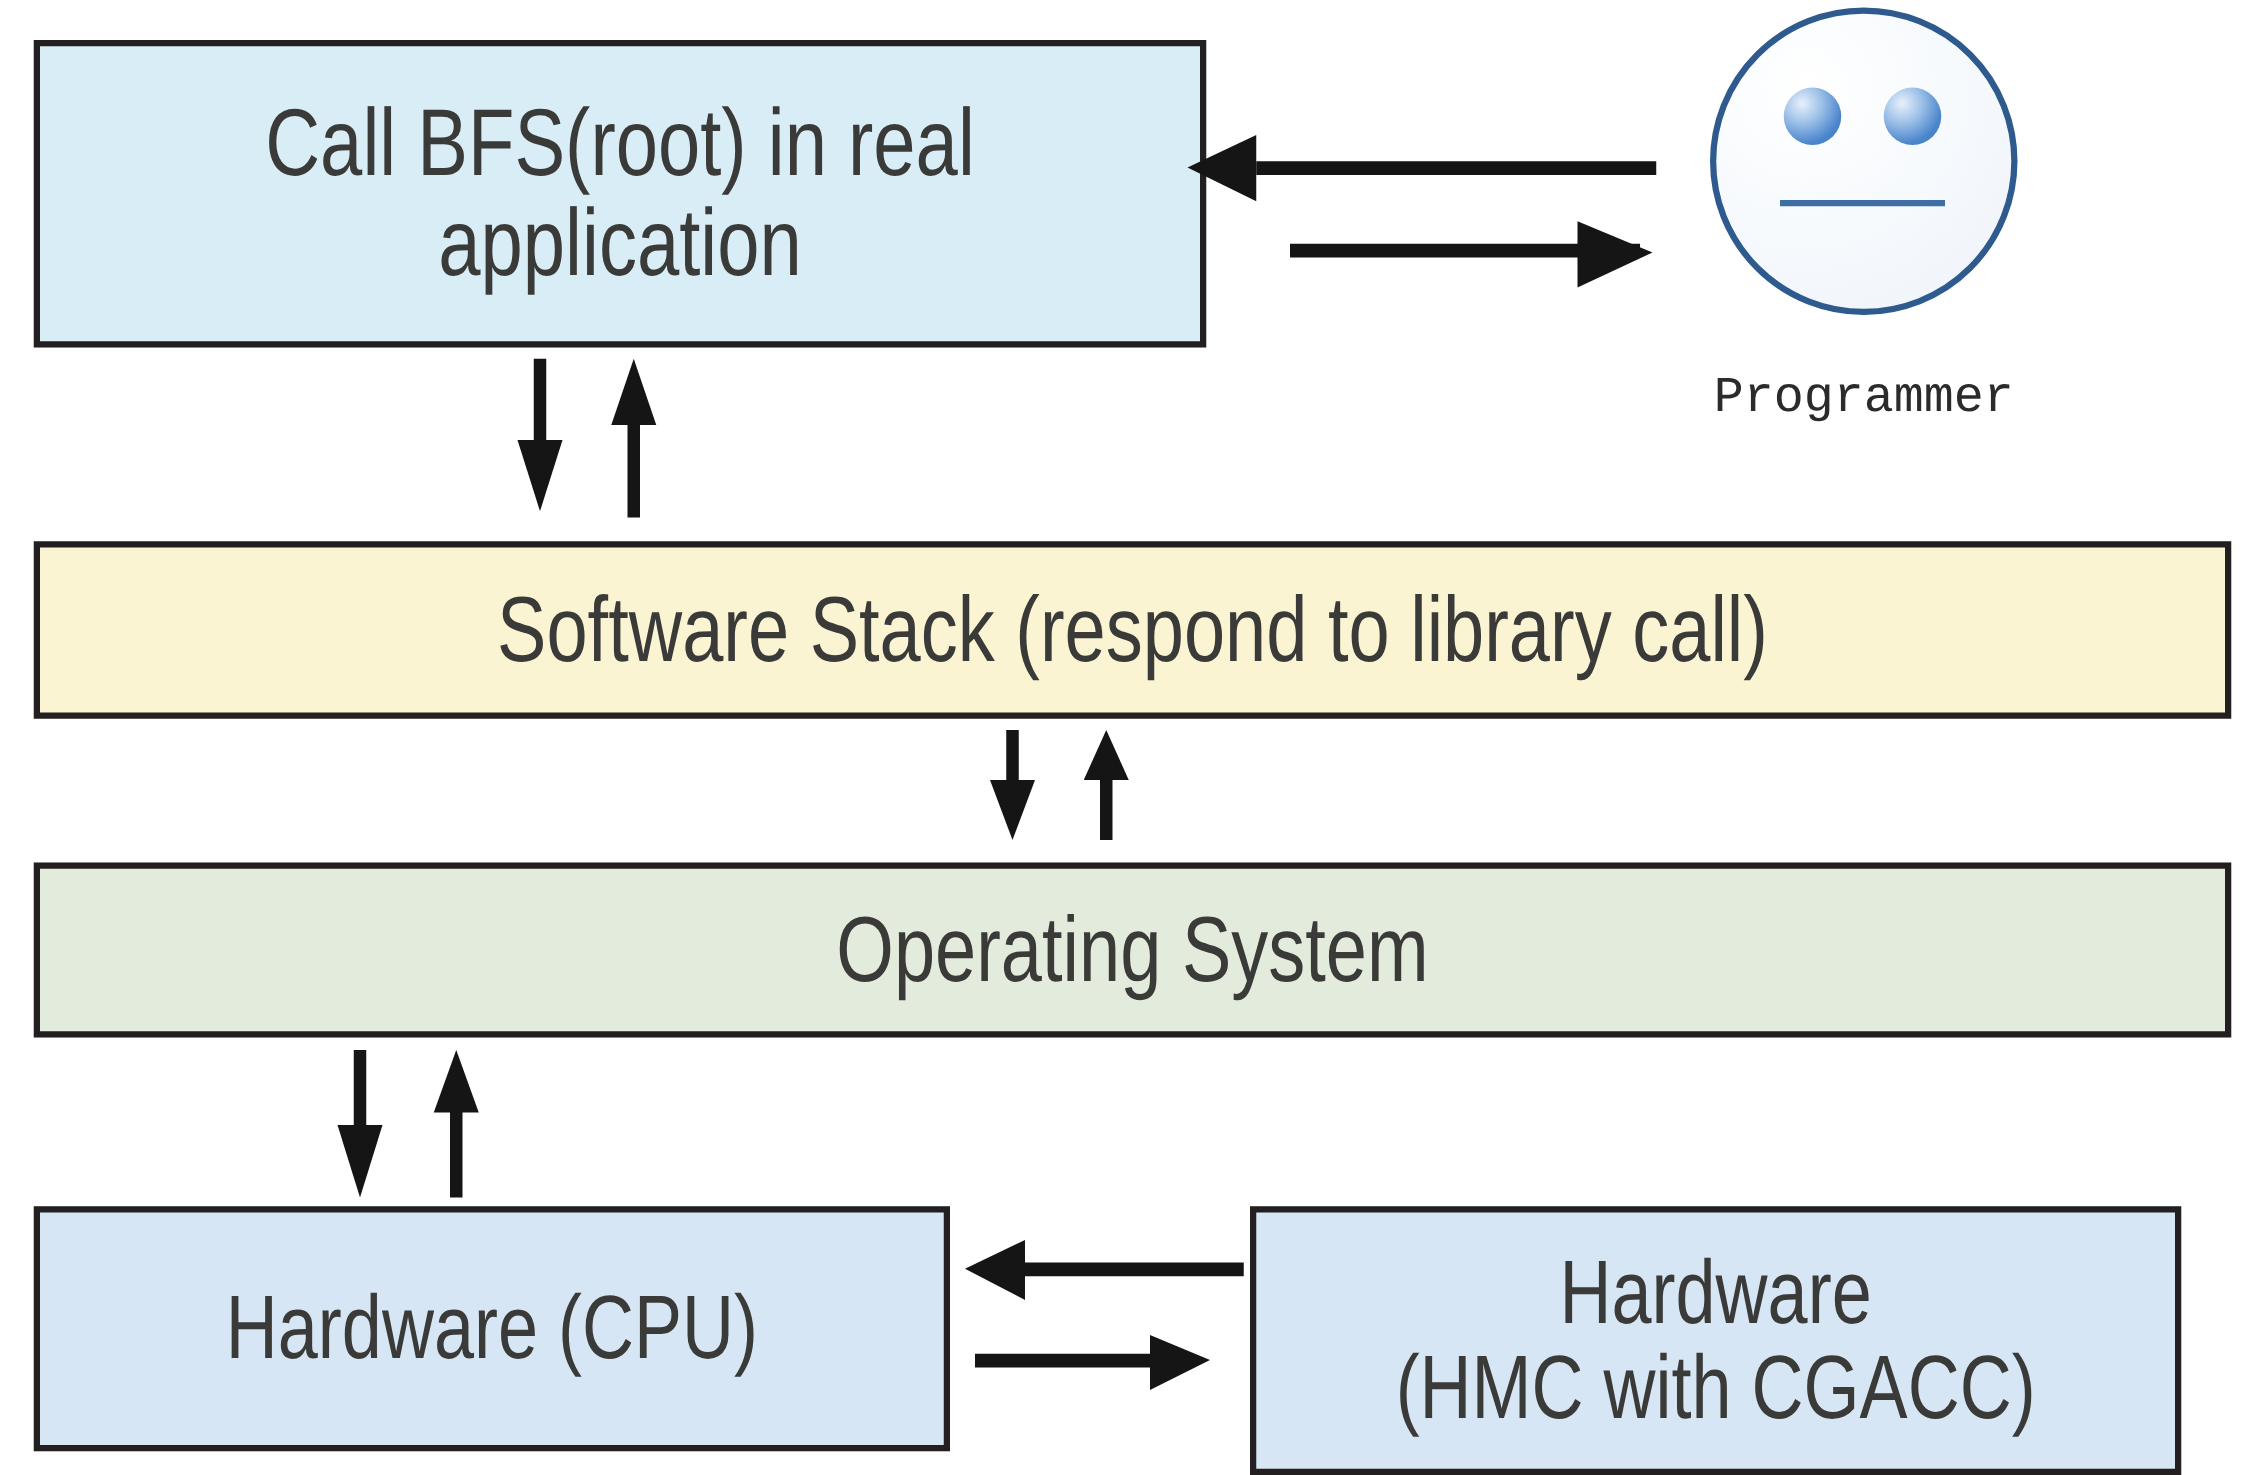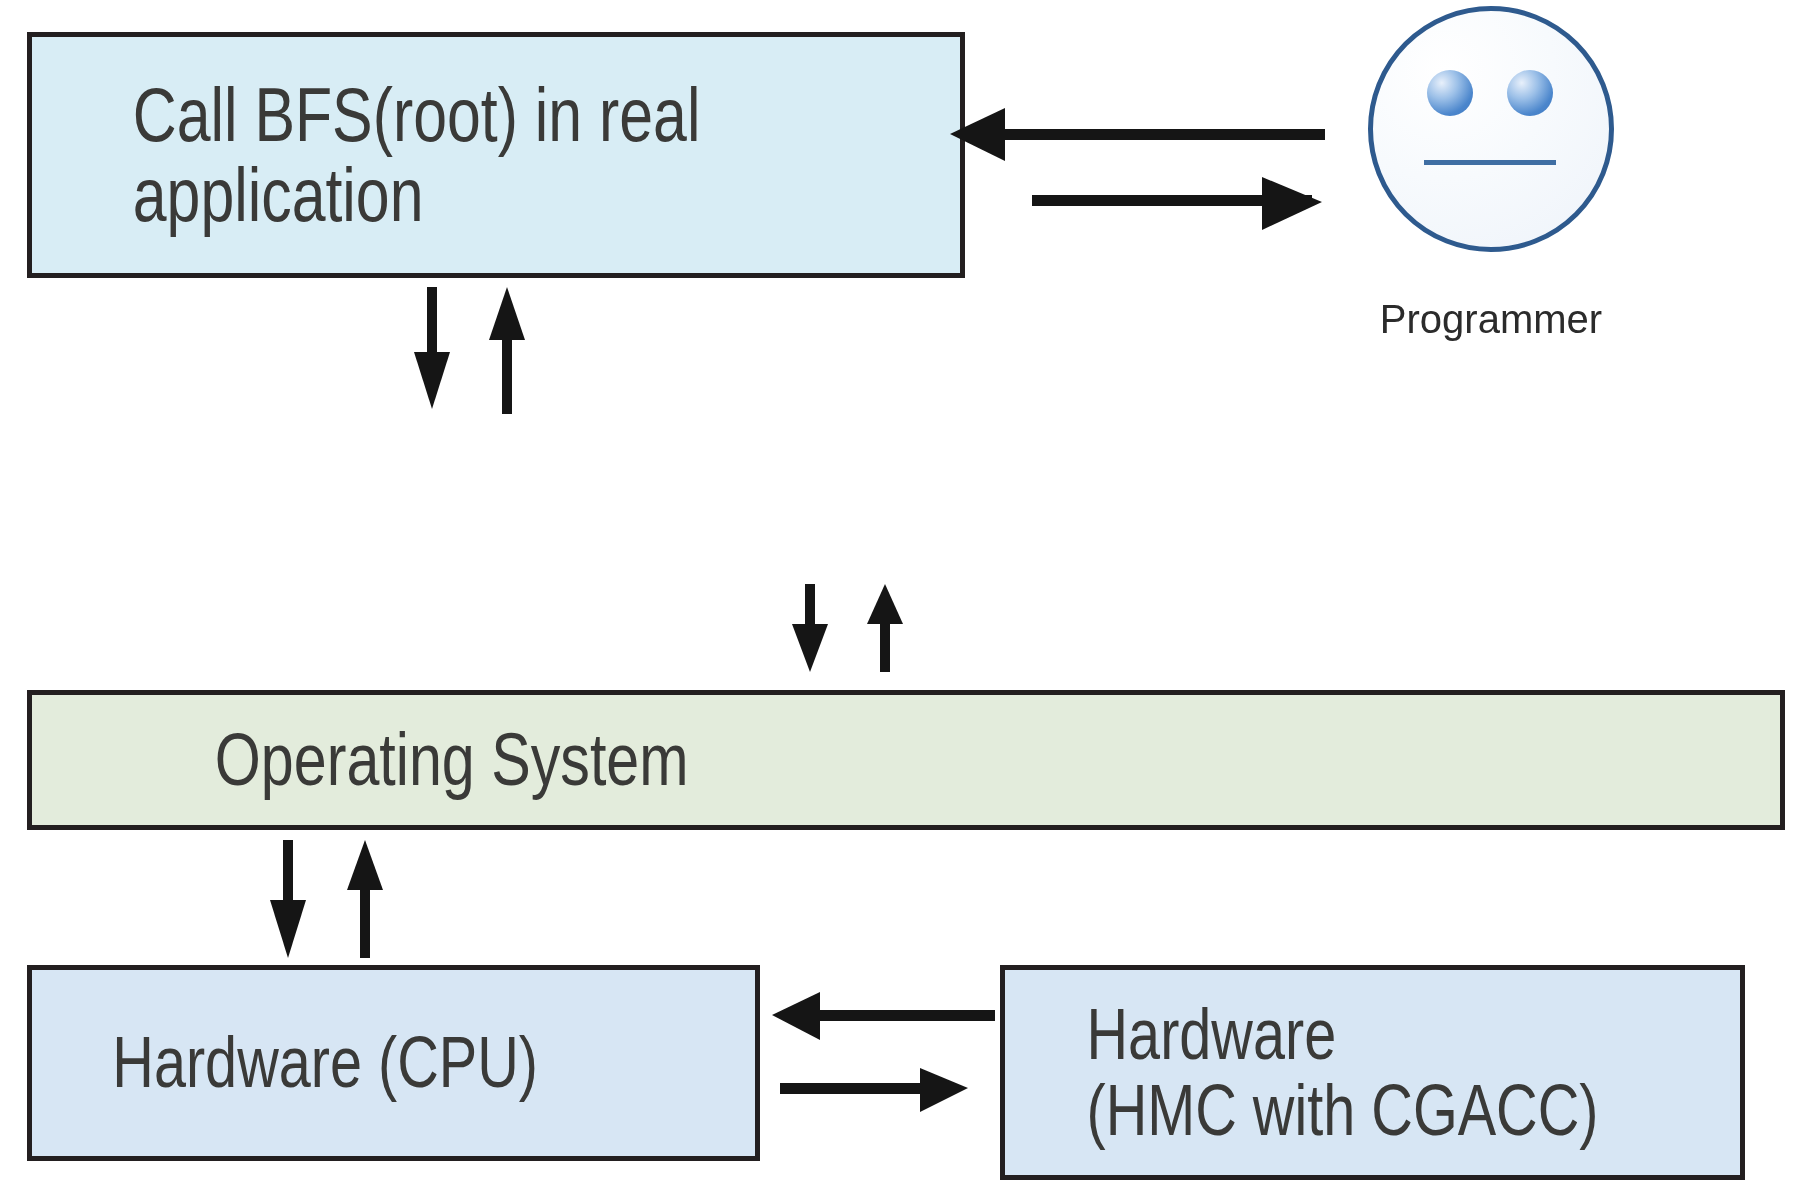--- a/index.html
+++ b/index.html
@@ -1,21 +1,21 @@
 <!DOCTYPE html>
 <html><head>
 <meta charset="utf-8">
 <style>
   html,body{margin:0;padding:0;background:#ffffff;}
   body{width:1799px;height:1180px;position:relative;overflow:hidden;
        font-family:"Liberation Sans","DejaVu Sans",sans-serif;}
   .stage{position:absolute;left:0;top:0;width:1799px;height:1180px;}
 
   .box{position:absolute;box-sizing:border-box;border:5px solid #231f20;
-       display:flex;align-items:center;justify-content:center;
+       display:flex;align-items:center;justify-content:center;text-align:center;
        color:#3a3a38;line-height:1.05;}
   .box .label{display:block;width:100%;padding:0 10px;
               font-family:"Liberation Sans","DejaVu Sans",sans-serif;
               font-stretch:condensed;transform:scaleX(0.80);transform-origin:center;}
 
   #box-app   {left:27px;  top:32px;  width:938px;  height:246px; background:#d8edf5;}
   #box-app .label{font-size:76px;}
 
   #box-sw    {left:27px;  top:433px; width:1758px; height:142px; background:#fbf4d2;}
   #box-sw .label{font-size:74px;}
@@ -33,34 +33,37 @@
   #programmer{position:absolute;left:1368px;top:6px;width:246px;height:246px;}
   #face-circle{position:absolute;left:0;top:0;width:246px;height:246px;border-radius:50%;
      border:5px solid #2e5a8e;box-sizing:border-box;
      background:radial-gradient(circle at 30% 25%, #ffffff 0%, #f7fafd 45%, #eef3fa 100%);}
   .eye{position:absolute;width:46px;height:46px;border-radius:50%;
        background:radial-gradient(circle at 32% 28%, #e8f0fb 0%, #9cc0e8 35%, #4b86cc 70%, #3f79c0 100%);}
   #eye-left{left:59px;top:64px;}
   #eye-right{left:139px;top:64px;}
   #mouth{position:absolute;left:56px;top:154px;width:132px;height:5px;background:#3f6ea3;}
   #programmer-label{position:absolute;left:1318px;top:297px;width:346px;text-align:center;
-     font-size:40px;color:#2b2b2b;font-family:Liberation Sans, sans-serif;}
+     font-size:40px;color:#2b2b2b;font-family:Liberation Mono, monospace;}
 
   
   #arrows{position:absolute;left:0;top:0;width:1799px;height:1180px;pointer-events:none;}
 </style>
 </head>
 <body>
 
 <div class="stage">
 
   <div class="box" id="box-app">
     <span class="label">Call BFS(root) in real application</span>
   </div>
 
+  <div class="box" id="box-sw">
+    <span class="label">Software Stack (respond to library call)</span>
+  </div>
 
   <div class="box" id="box-os">
     <span class="label">Operating System</span>
   </div>
 
   <div class="box" id="box-hmc">
     <span class="label">Hardware<br>(HMC with CGACC)</span>
   </div>
 
   <div class="box" id="box-cpu">

